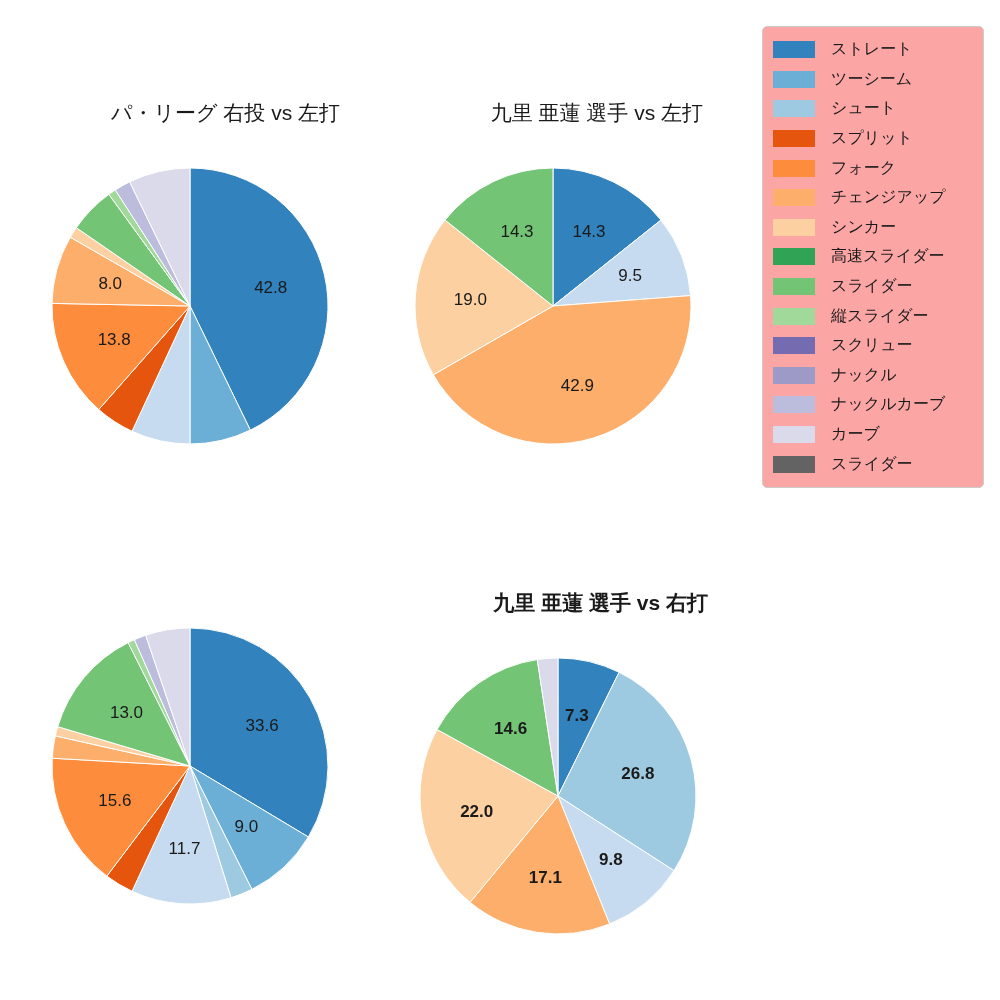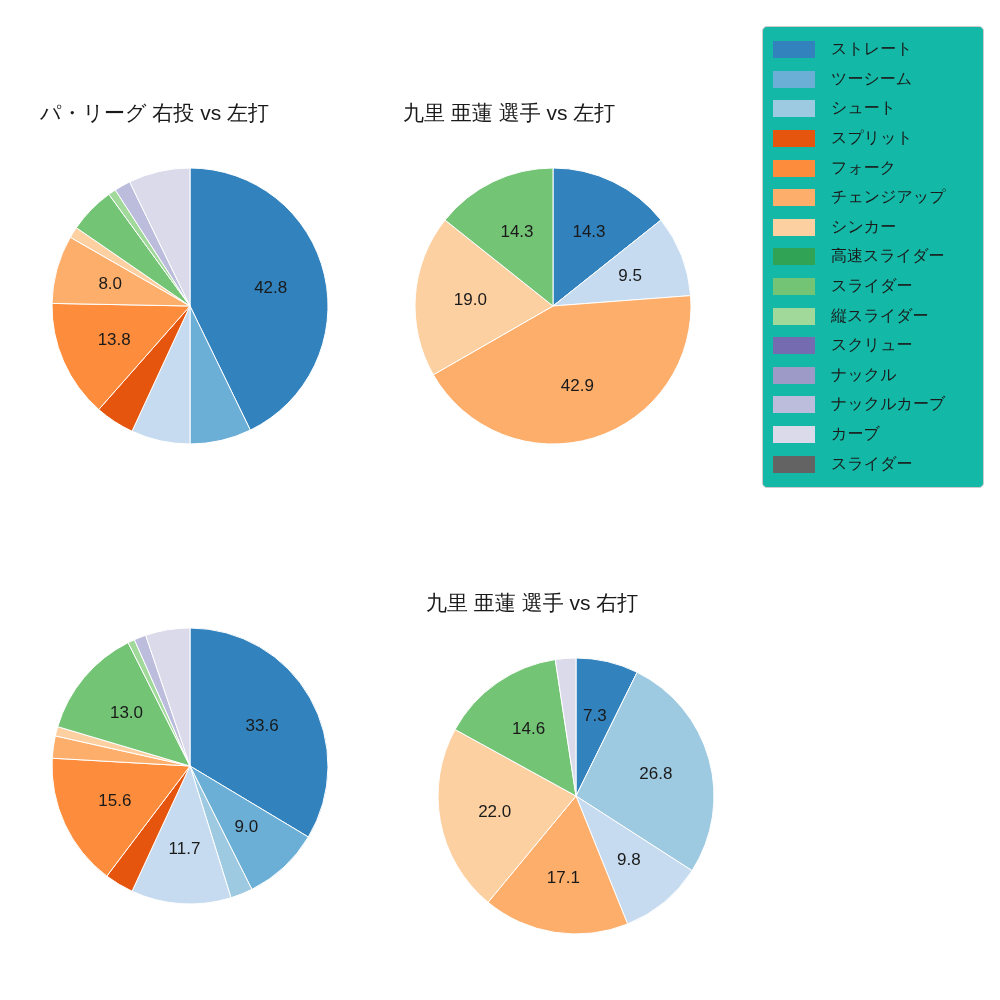--- a/index.html
+++ b/index.html
@@ -6,39 +6,39 @@
   #canvas {
     position: relative;
     width: 1000px;
     height: 1000px;
     background: #ffffff;
     font-family: "Liberation Sans", sans-serif;
     overflow: hidden;
   }
   .chart { position: absolute; width: 300px; }
   .chart-title {
-    text-align: left;
+    text-align: right;
     font-size: 21px;
     color: #1a1a1a;
     line-height: 30px;
     white-space: nowrap;
   }
   .chart svg { display: block; margin-top: 28px; }
   #chart-0 { left: 40px;  top: 98px;  }
   #chart-1 { left: 403px; top: 98px;  }
   #chart-2 { left: 40px;  top: 588px; }
-  #chart-3 { left: 426px; top: 588px; }
+  #chart-3 { left: 408px; top: 588px; font-weight: bold; }
   .pie-label { font-size: 17px; fill: #1a1a1a; }
   #legend {
     position: absolute;
     left: 762px;
     top: 26px;
     width: 222px;
     box-sizing: border-box;
-    background: #14b8a6;
+    background: #fca5a5;
     border: 1px solid #cccccc;
     border-radius: 5px;
     padding: 8px 10px;
   }
   .legend-row { display: flex; align-items: center; height: 29.6px; }
   .legend-swatch { width: 42px; height: 17px; flex: 0 0 42px; }
   .legend-label {
     margin-left: 16px;
     font-size: 16px;
     color: #1a1a1a;

